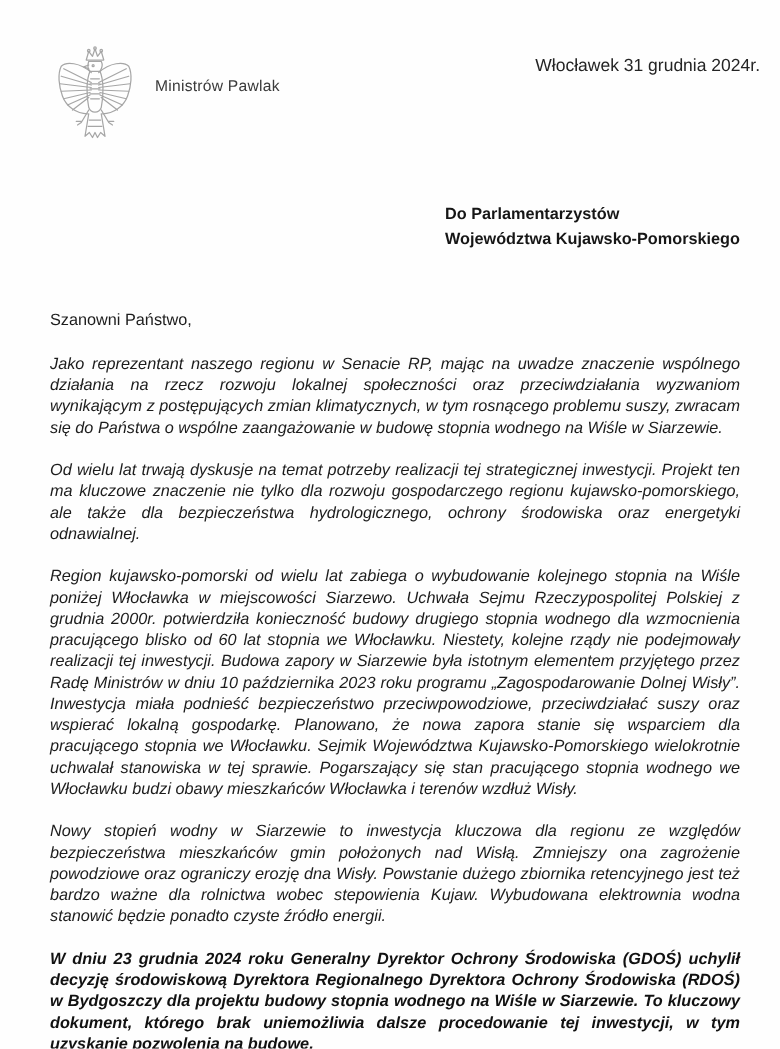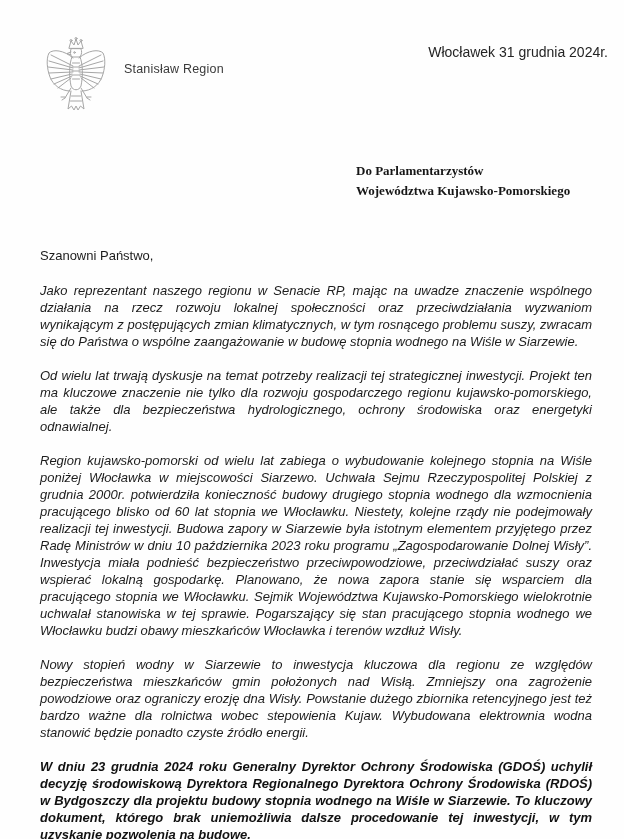--- a/index.html
+++ b/index.html
@@ -45,21 +45,20 @@
   
   .recipient {
     position: absolute;
     left: 356px;
     top: 161px;
     font-size: 13px;
     font-weight: bold;
     line-height: 19.5px;
     color: #161616;
     white-space: nowrap;
-    font-family: Liberation Serif, serif;
   }
   
   .body-text {
     position: absolute;
     left: 40px;
     top: 247px;
     width: 552px;
     font-size: 13px;
     line-height: 17px;
     text-align: justify;
@@ -108,21 +107,21 @@
 
         <path d="M27 52 L21 62 M21 62 l-3 2 M21 61 l-4 0 M37 52 L43 62 M43 62 l3 2 M43 61 l4 0"></path>
 
         <path d="M27 55 L24 73 l3.5 -3 l2.5 4 l2 -4 l2 4 l2.5 -4 l3.5 3 L37 55"></path>
         <path d="M27.5 60 h9 M26.5 65 h11"></path>
       </g>
     </svg>
   </div>
 
   <div class="sender">
-    <div>Stanisław Region</div>
+    <div>Ministrów Pawlak</div>
   </div>
 
   <div class="date">Włocławek 31 grudnia 2024r.</div>
 
   <div class="recipient">
     <div>Do Parlamentarzystów</div>
     <div>Województwa Kujawsko-Pomorskiego</div>
   </div>
 
   <div class="body-text">

